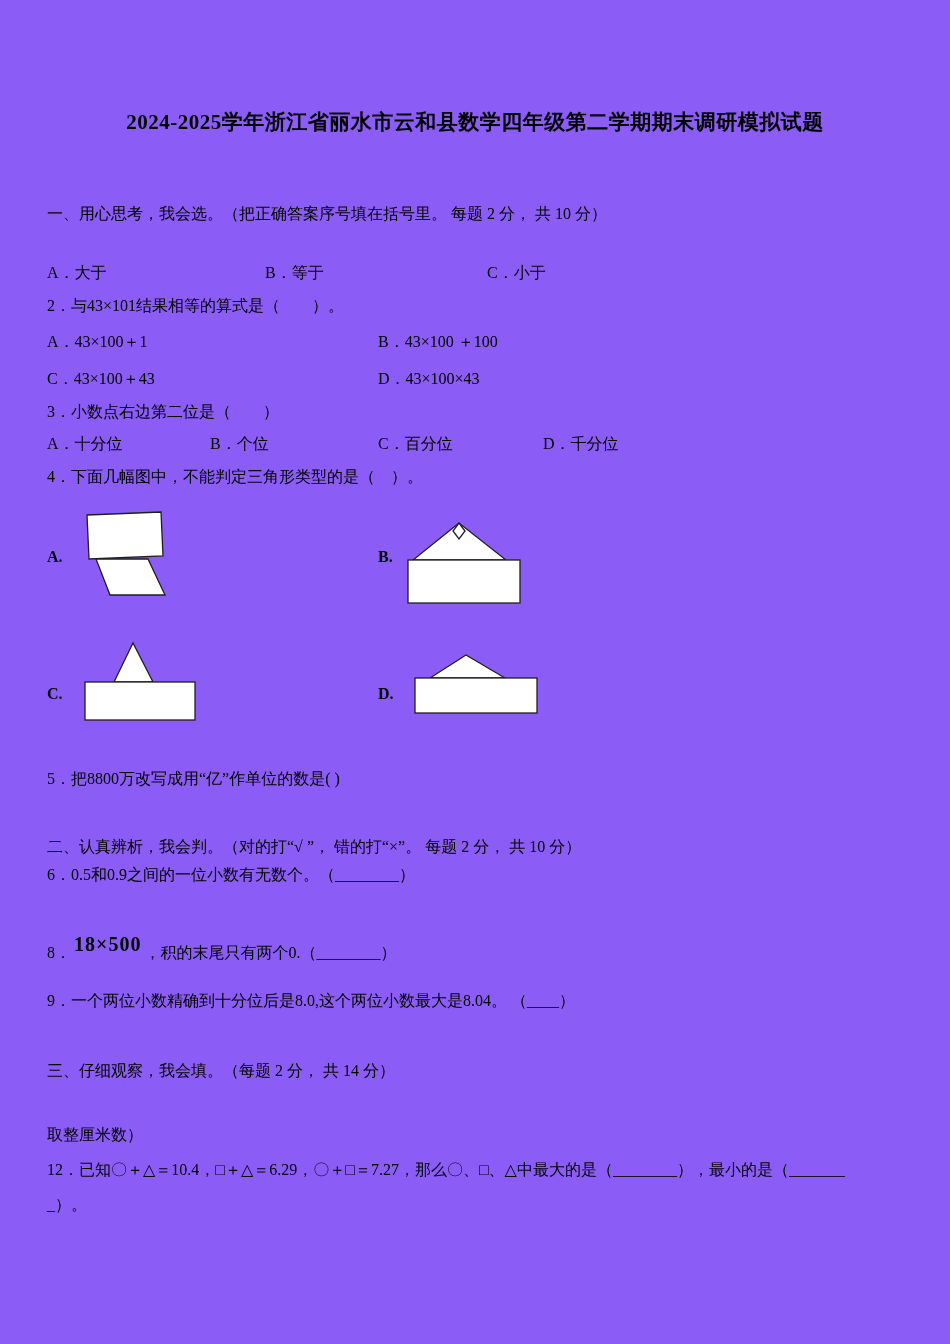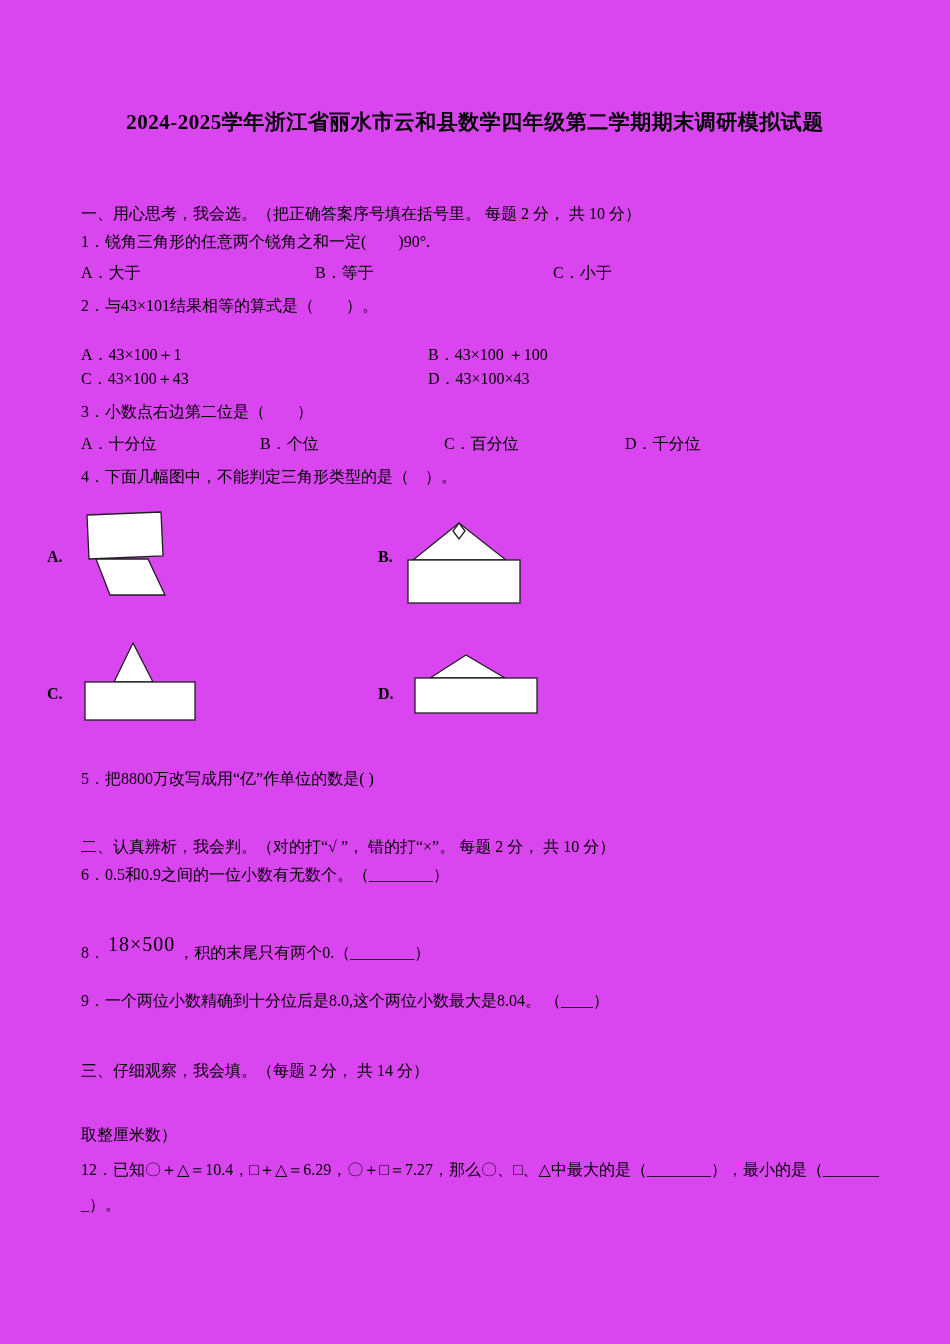--- a/index.html
+++ b/index.html
@@ -2,59 +2,59 @@
 <html><head>
 <meta charset="utf-8">
 <style>
   * { margin:0; padding:0; box-sizing:border-box; }
   html,body { background:#ffffff; }
   body {
     width:950px; height:1344px;
     font-family:"Liberation Serif","DejaVu Serif",serif;
     color:#000;
   }
-  .page { position:relative; width:950px; height:1344px; background:#d946ef; overflow:hidden; }
+  .page { position:relative; width:950px; height:1344px; background:#8b5cf6; overflow:hidden; }
   .title {
     position:absolute; top:108px; left:0; right:0;
     text-align:center; font-size:21px; font-weight:bold;
     letter-spacing:0.5px;
   }
   .abs {
     position:absolute; left:47px; right:38px;
-    font-size:16px; line-height:22px; white-space:pre-wrap;margin-left:34px;
+    font-size:16px; line-height:22px; white-space:pre-wrap;
   }
-  .row { display:flex;gap:16px; }
+  .row { display:flex; }
   .col { display:inline-block; flex:0 0 auto; }
   .formula {
     font-size:20px; position:relative; top:-7px; margin:0 3px;
     letter-spacing:1px;
+    font-weight:bold;
   }
   .figure-area { position:absolute; top:500px; left:0; width:950px; height:235px; }
   .figure-area svg { position:absolute; top:0; left:0; }
   .fig-label { position:absolute; font-size:16px; font-weight:bold; }
   svg polygon, svg rect { fill:#ffffff; stroke:#1f1f1f; stroke-width:1.3; }
 </style>
 </head>
 <body>
 
 <div class="page">
 
   <h1 class="title">2024-2025学年浙江省丽水市云和县数学四年级第二学期期末调研模拟试题</h1>
 
   <div class="abs" style="top:203px">一、用心思考，我会选。（把正确答案序号填在括号里。 每题 2 分， 共 10 分）</div>
 
-  <div class="abs" style="top:231px">1．锐角三角形的任意两个锐角之和一定(　　)90°.</div>
   <div class="abs row" style="top:262px">
     <span class="col" style="width:218px">A．大于</span>
     <span class="col" style="width:222px">B．等于</span>
     <span class="col">C．小于</span>
   </div>
 
   <div class="abs" style="top:295px">2．与43×101结果相等的算式是（　　）。</div>
-  <div class="abs row" style="top:344px">
+  <div class="abs row" style="top:331px">
     <span class="col" style="width:331px">A．43×100＋1</span>
     <span class="col">B．43×100 ＋100</span>
   </div>
   <div class="abs row" style="top:368px">
     <span class="col" style="width:331px">C．43×100＋43</span>
     <span class="col">D．43×100×43</span>
   </div>
 
   <div class="abs" style="top:401px">3．小数点右边第二位是（　　）</div>
   <div class="abs row" style="top:433px">

